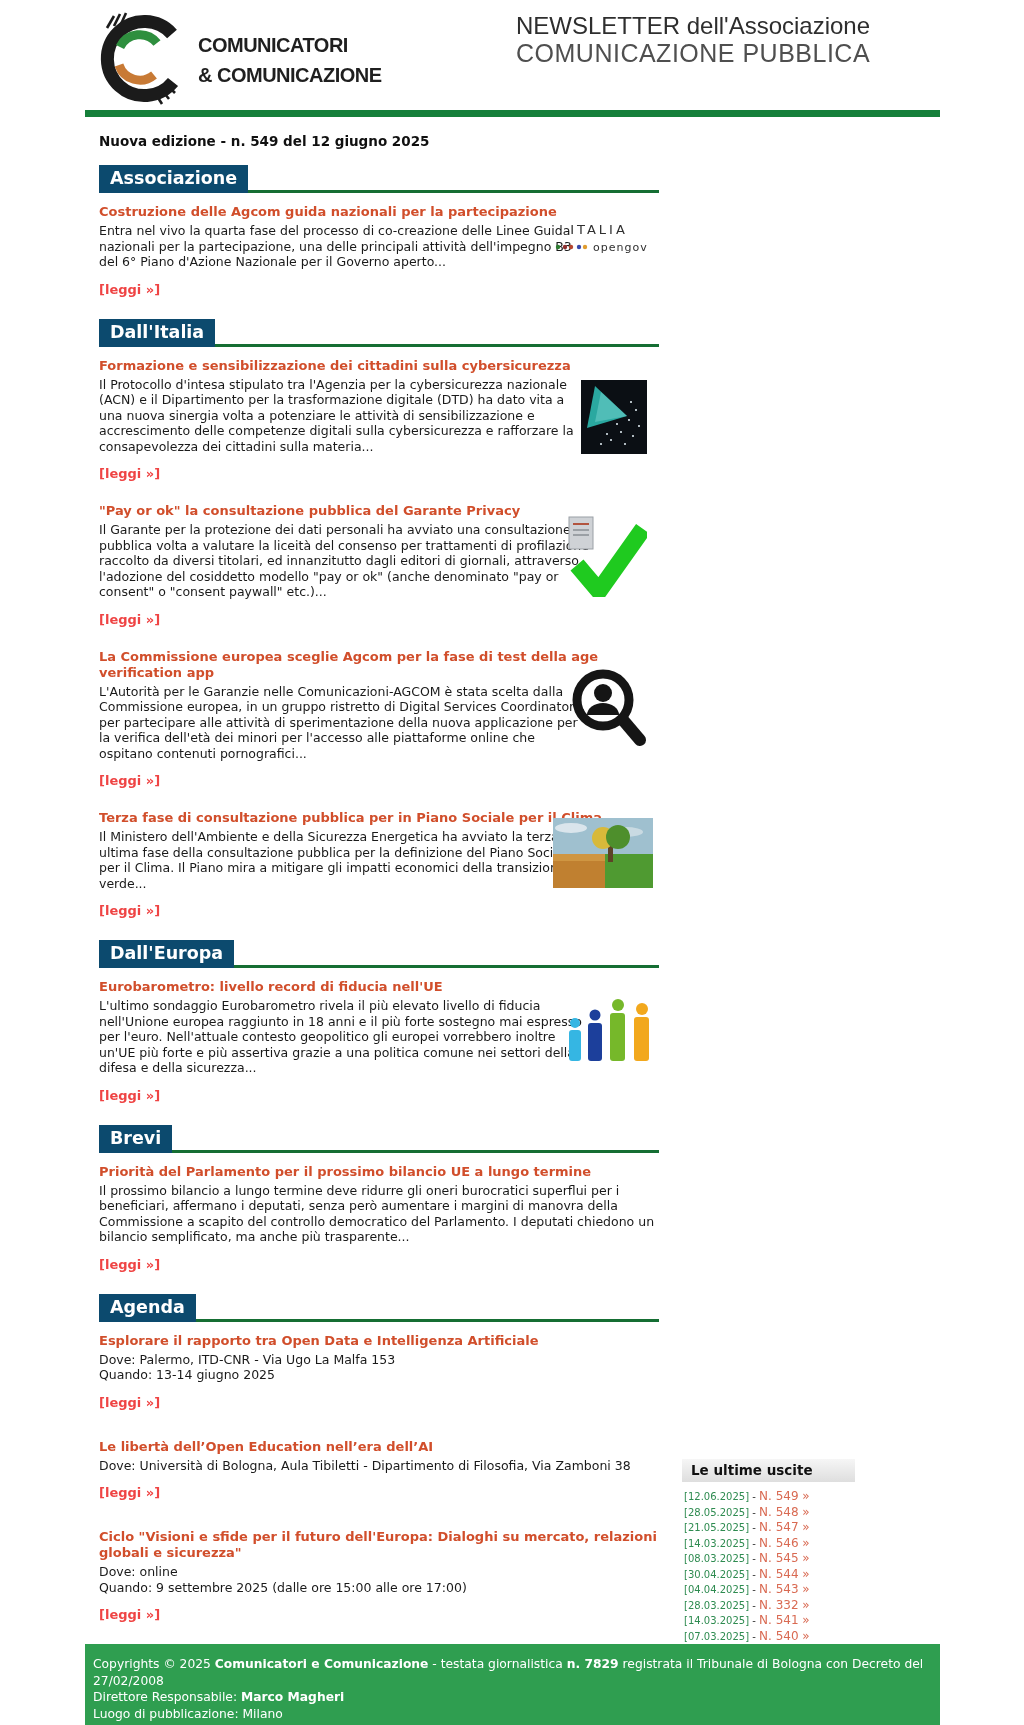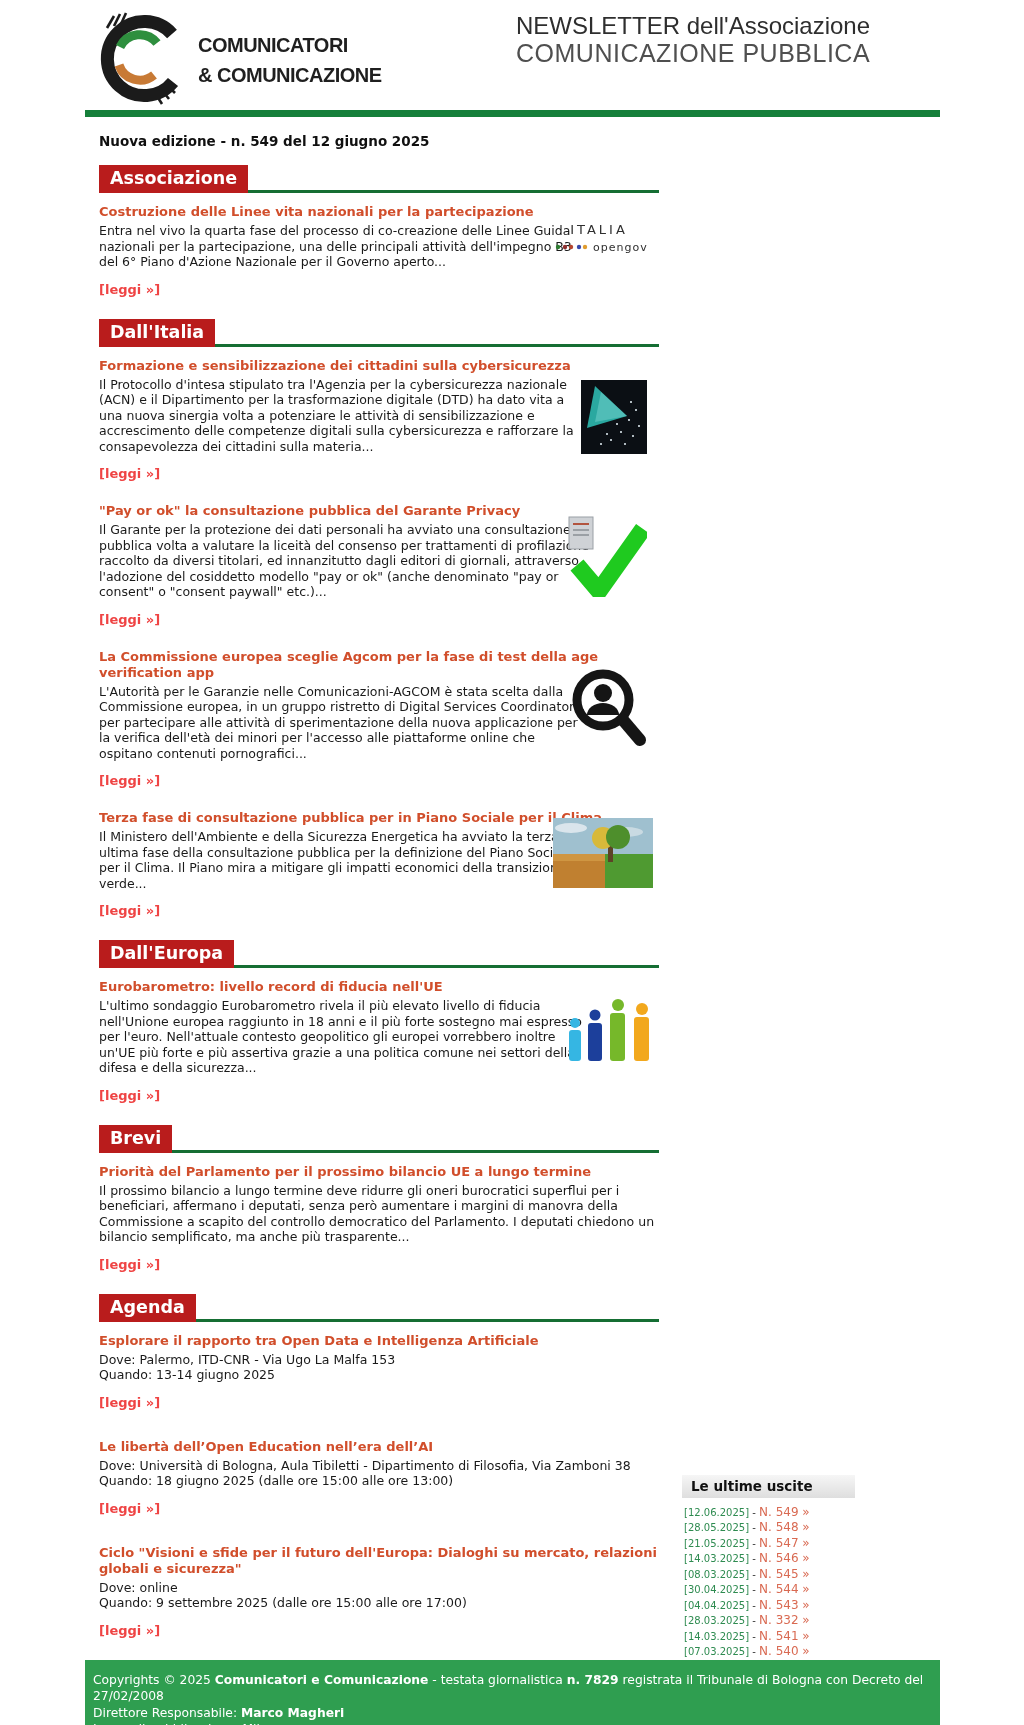--- a/index.html
+++ b/index.html
@@ -18,21 +18,21 @@
 
   
   .content { display:flex; width:855px; margin-left:94px; min-height:1478px; align-items:flex-end; }
   .main { width:580px; padding:8px 15px 0 5px; }
   .divider { width:1px; background:#b3b3b3; }
   .sidebar { width:173px; margin-left:7px; padding-top:3px; }
 
   .edition { font-weight:bold; font-size:13.5px; color:#101010; margin:8px 0 2px; }
 
   .section-header { display:flex; align-items:flex-end; margin:16px 0 11px; }
-  .chip { background:#b91c1c; color:#ffffff; font-weight:bold; font-size:17.5px; padding:3px 11px 5px; line-height:20px; }
+  .chip { background:#0c4a6e; color:#ffffff; font-weight:bold; font-size:17.5px; padding:3px 11px 5px; line-height:20px; }
   .rule { flex:1; height:3px; background:#156e33; }
 
   .article { position:relative; margin-bottom:21px; }
   .article .title { color:#d14e2b; font-weight:bold; font-size:13px; line-height:16px; margin-bottom:3px; }
   .article .body { font-size:12.5px; line-height:15.5px; color:#1a1a1a; width:490px; }
   .article.fullwidth .body { width:560px; }
   .leggi { display:inline-block; margin-top:12px; color:#ef4444; font-weight:bold; font-size:13px; text-decoration:none; }
   .article-img { position:absolute; right:12px; }
   .meta { font-size:12.5px; line-height:15.5px; color:#1a1a1a; }
 
@@ -84,21 +84,21 @@
     <div class="main">
 
       <div class="edition">Nuova edizione - n. 549 del 12 giugno 2025</div>
 
       <div class="section-header">
         <div class="chip">Associazione</div>
         <div class="rule"></div>
       </div>
 
       <div class="article">
-        <div class="title">Costruzione delle Linee vita nazionali per la partecipazione</div>
+        <div class="title">Costruzione delle Agcom guida nazionali per la partecipazione</div>
         <div class="body">Entra nel vivo la quarta fase del processo di co-creazione delle Linee Guida nazionali per la partecipazione, una delle principali attività dell'impegno B3 del 6° Piano d'Azione Nazionale per il Governo aperto...</div>
         <div class="article-img" style="top:16px;">
           <svg width="96" height="36" viewBox="0 0 96 36">
             <text x="48" y="14" text-anchor="middle" font-size="13" letter-spacing="3" fill="#2f2f2f" font-family="DejaVu Sans, sans-serif">ITALIA</text>
             <circle cx="7" cy="27" r="2.2" fill="#2e7d32"></circle>
             <circle cx="14" cy="27" r="2.2" fill="#8e2f2f"></circle>
             <circle cx="20" cy="27" r="2.2" fill="#b5452e"></circle>
             <circle cx="28" cy="27" r="2.2" fill="#3949ab"></circle>
             <circle cx="34" cy="27" r="2.2" fill="#e09c2f"></circle>
             <text x="42" y="31" font-size="11" letter-spacing="1" fill="#2f2f2f" font-family="DejaVu Sans, sans-serif">opengov</text>
@@ -228,21 +228,20 @@
       <div class="article fullwidth">
         <div class="title">Esplorare il rapporto tra Open Data e Intelligenza Artificiale</div>
         <div class="meta">Dove: Palermo, ITD-CNR - Via Ugo La Malfa 153</div>
         <div class="meta">Quando: 13-14 giugno 2025</div>
         <a class="leggi">[leggi »]</a>
       </div>
 
       <div class="article fullwidth" style="margin-top:28px;">
         <div class="title">Le libertà dell’Open Education nell’era dell’AI</div>
         <div class="meta">Dove: Università di Bologna, Aula Tibiletti - Dipartimento di Filosofia, Via Zamboni 38</div>
-        <div class="meta">Quando: 18 giugno 2025 (dalle ore 15:00 alle ore 13:00)</div>
         <a class="leggi">[leggi »]</a>
       </div>
 
       <div class="article fullwidth" style="margin-top:28px;">
         <div class="title">Ciclo "Visioni e sfide per il futuro dell'Europa: Dialoghi su mercato, relazioni globali e sicurezza"</div>
         <div class="meta">Dove: online</div>
         <div class="meta">Quando: 9 settembre 2025 (dalle ore 15:00 alle ore 17:00)</div>
         <a class="leggi">[leggi »]</a>
       </div>
 

